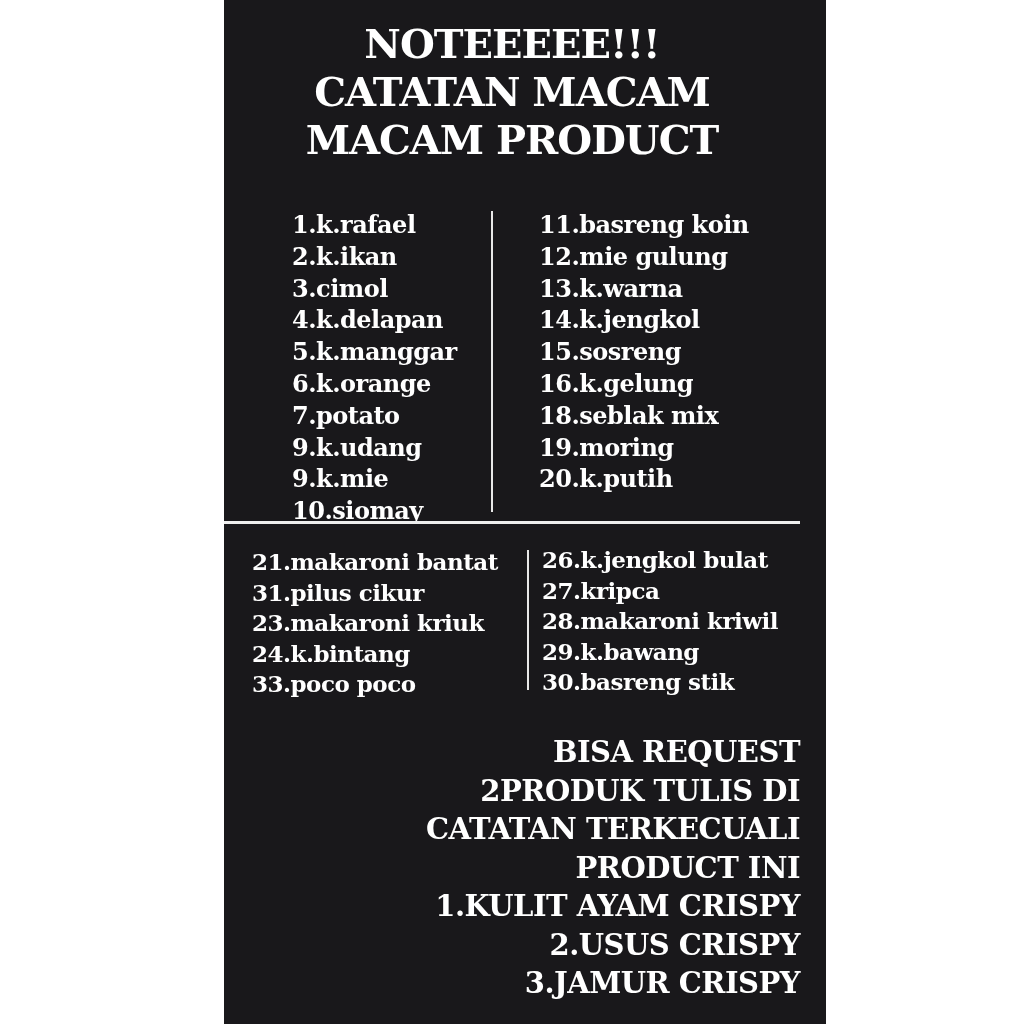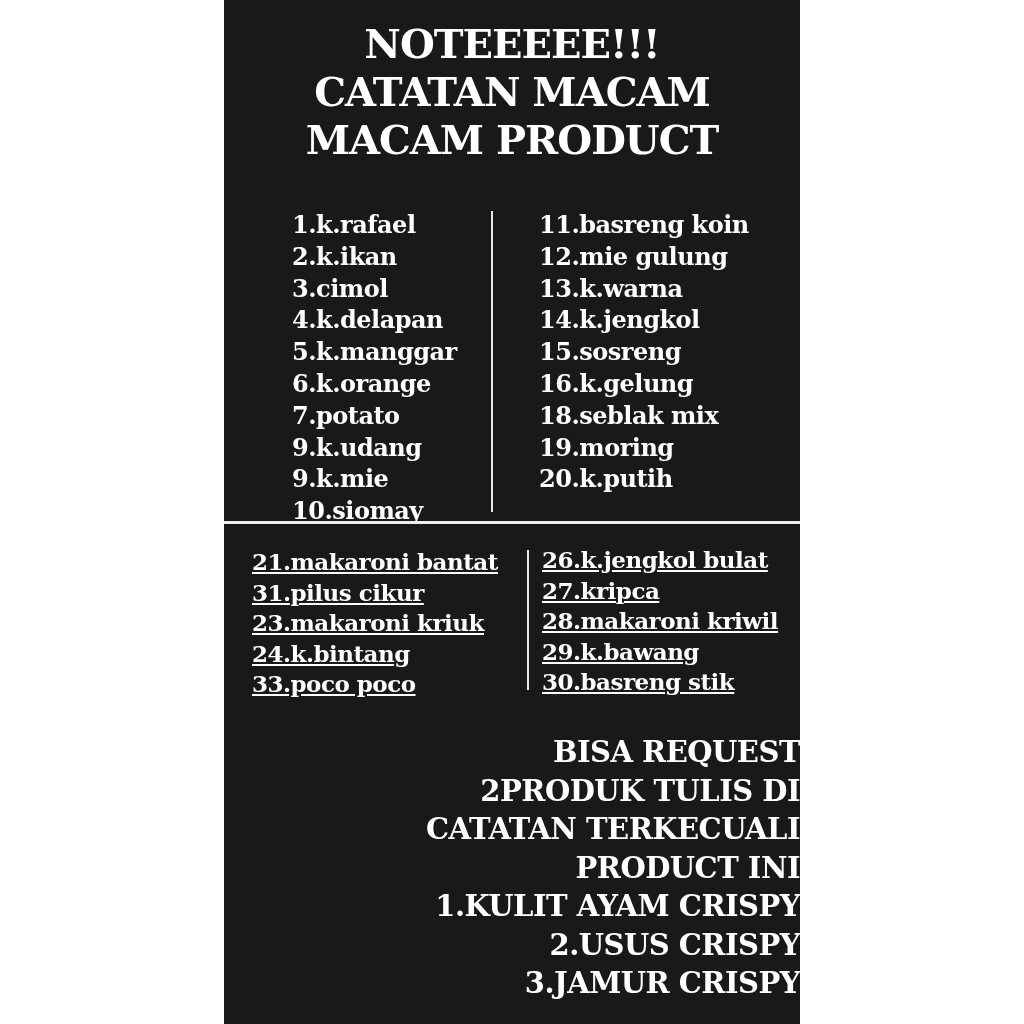--- a/index.html
+++ b/index.html
@@ -13,20 +13,21 @@
     .panel {
       position: absolute;
       left: 224px;
       top: 0;
       width: 576px;
       height: 1024px;
       background: #19181b;
       color: #ffffff;
       font-family: "DejaVu Serif", "Liberation Serif", serif;
       font-weight: bold;
+      padding-left: 26px;
     }
     .heading {
       position: absolute;
       left: 0;
       top: 20px;
       width: 576px;
       text-align: center;
       font-size: 40px;
       line-height: 48px;
       letter-spacing: -1px;
@@ -60,21 +61,20 @@
       width: 576px;
       height: 3px;
       background: #eeeeee;
     }
 
     .col2 {
       position: absolute;
       font-size: 23px;
       letter-spacing: -0.5px;
       white-space: nowrap;
-      text-decoration: underline;
     }
     .col2 div { height: 30.5px; line-height: 30.5px; }
     .col-c { left: 28px; top: 547px; }
     .col-d { left: 318px; top: 545px; }
 
     .footer {
       position: absolute;
       left: 0;
       top: 733px;
       width: 576px;

